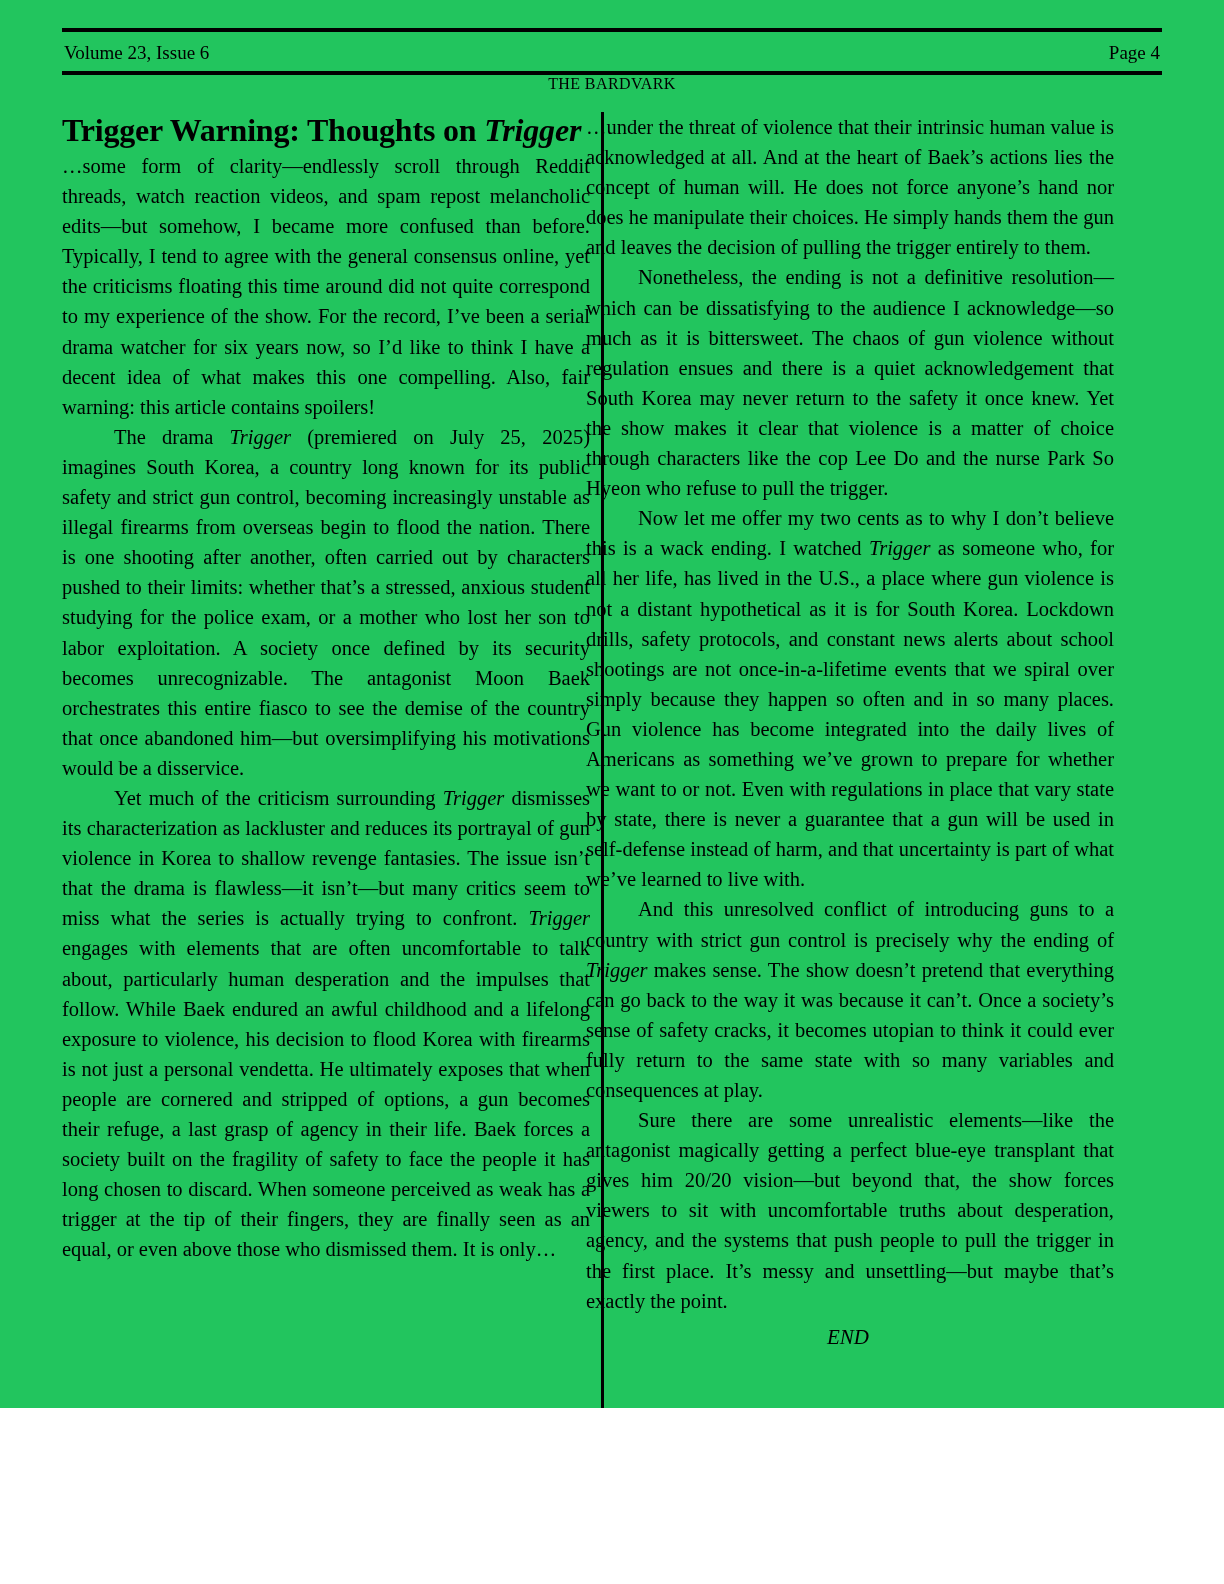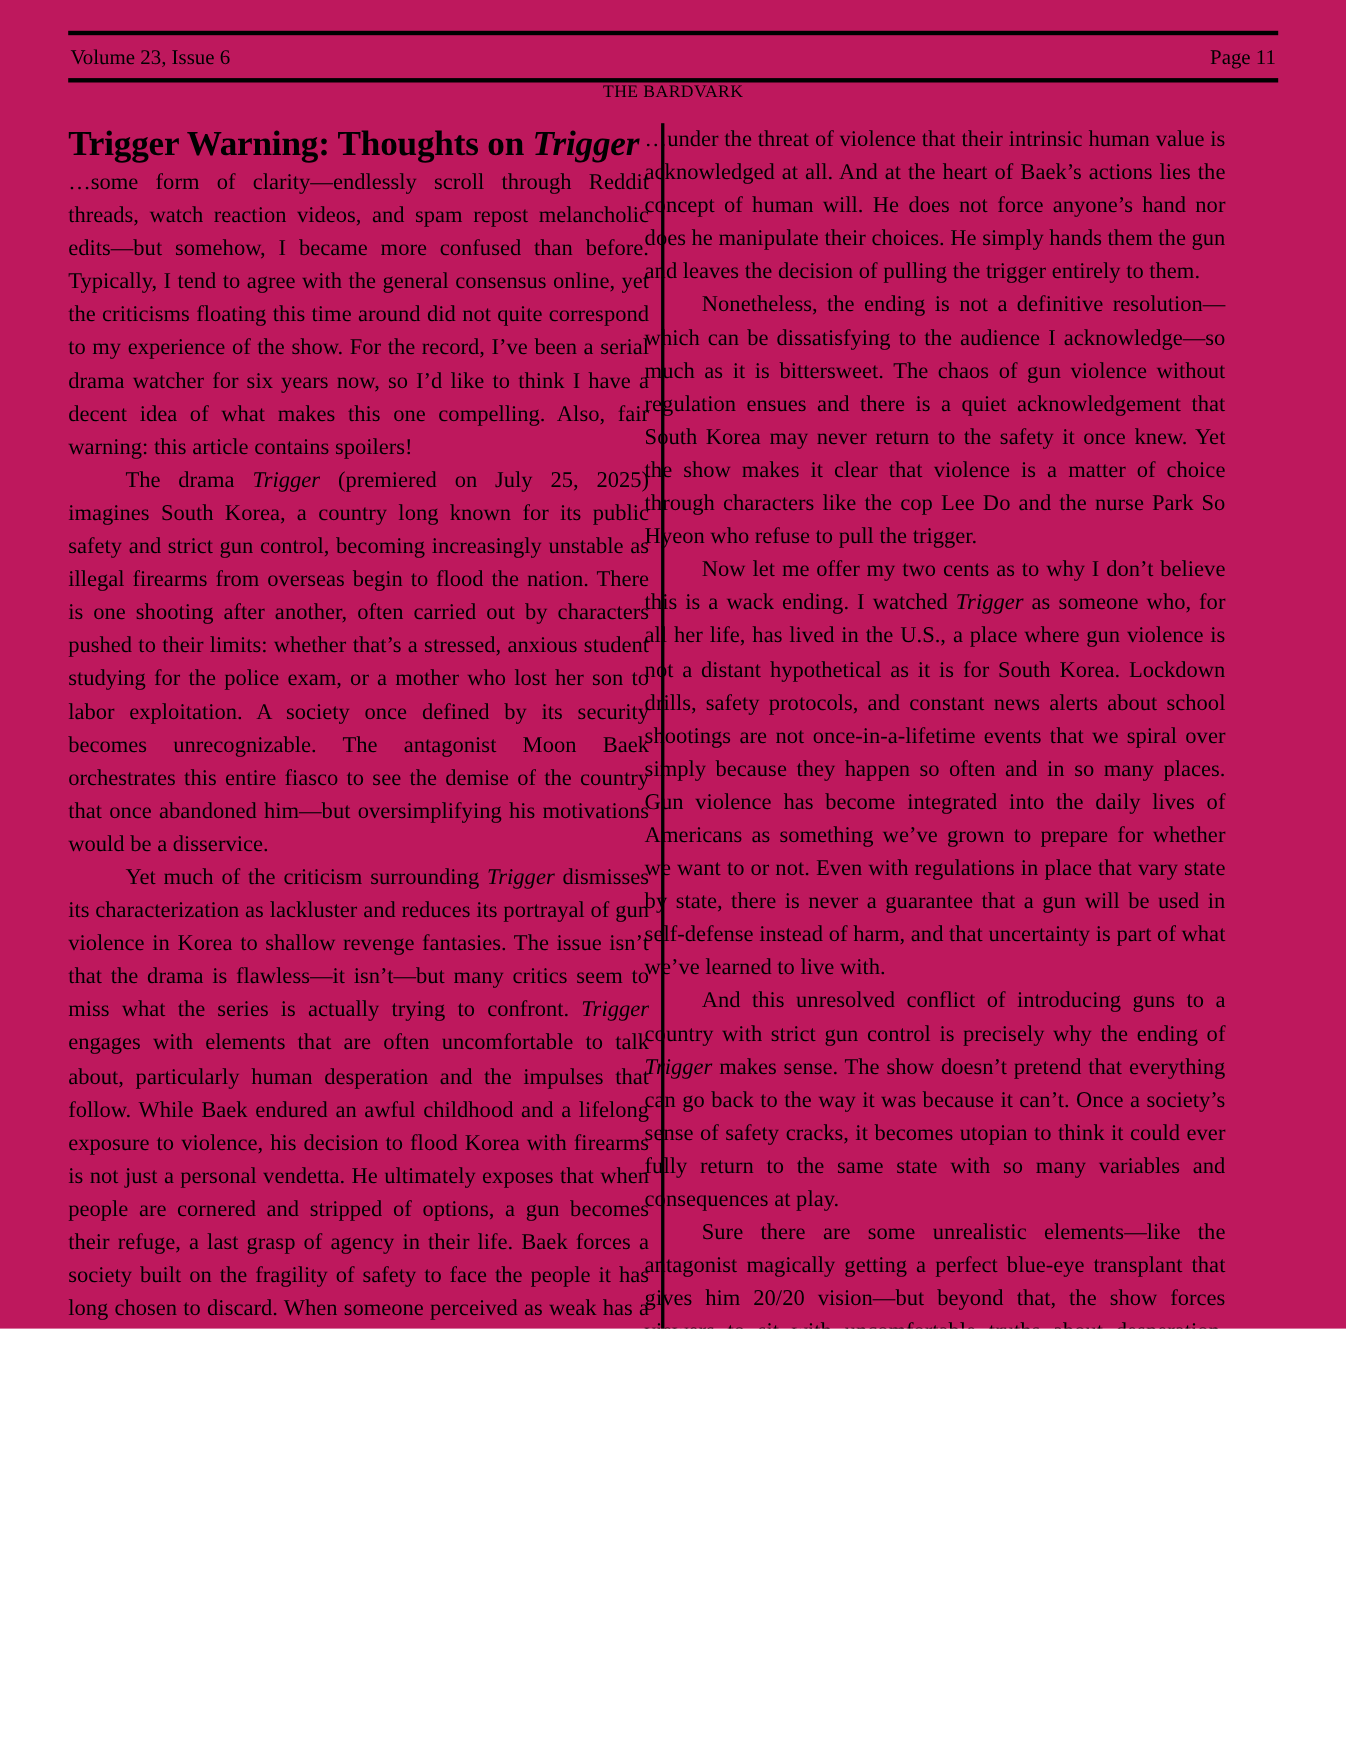--- a/index.html
+++ b/index.html
@@ -3,22 +3,22 @@
 <meta charset="utf-8">
 <style>
   html, body {
     margin: 0;
     padding: 0;
     background: #ffffff;
   }
   .page {
     position: relative;
     width: 1224px;
-    height: 1208px;
-    background: #be185d;
+    height: 1408px;
+    background: #22c55e;
     box-sizing: border-box;
     font-family: "Liberation Serif", "DejaVu Serif", serif;
     color: #000000;
     overflow: hidden;
   }
 
   
   .masthead {
     position: absolute;
     left: 62px;
@@ -148,21 +148,21 @@
 <body>
 
 <div class="page">
 
   <div class="masthead">
     <div class="rule-thick"></div>
     <div class="masthead-gap"></div>
     <div class="masthead-inner">
       <div class="masthead-row">
         <div class="masthead-left">Volume 23, Issue 6</div>
-        <div class="masthead-right">Page 11</div>
+        <div class="masthead-right">Page 4</div>
       </div>
       <div class="masthead-center">THE BARDVARK</div>
     </div>
     <div class="rule-thick"></div>
   </div>
 
   <div class="columns">
 
     <div class="divider"></div>
 

